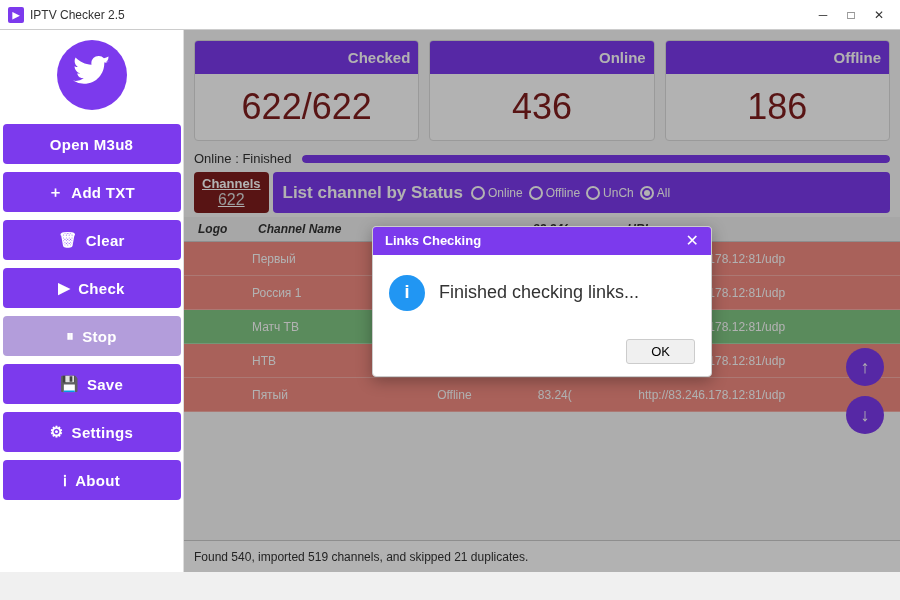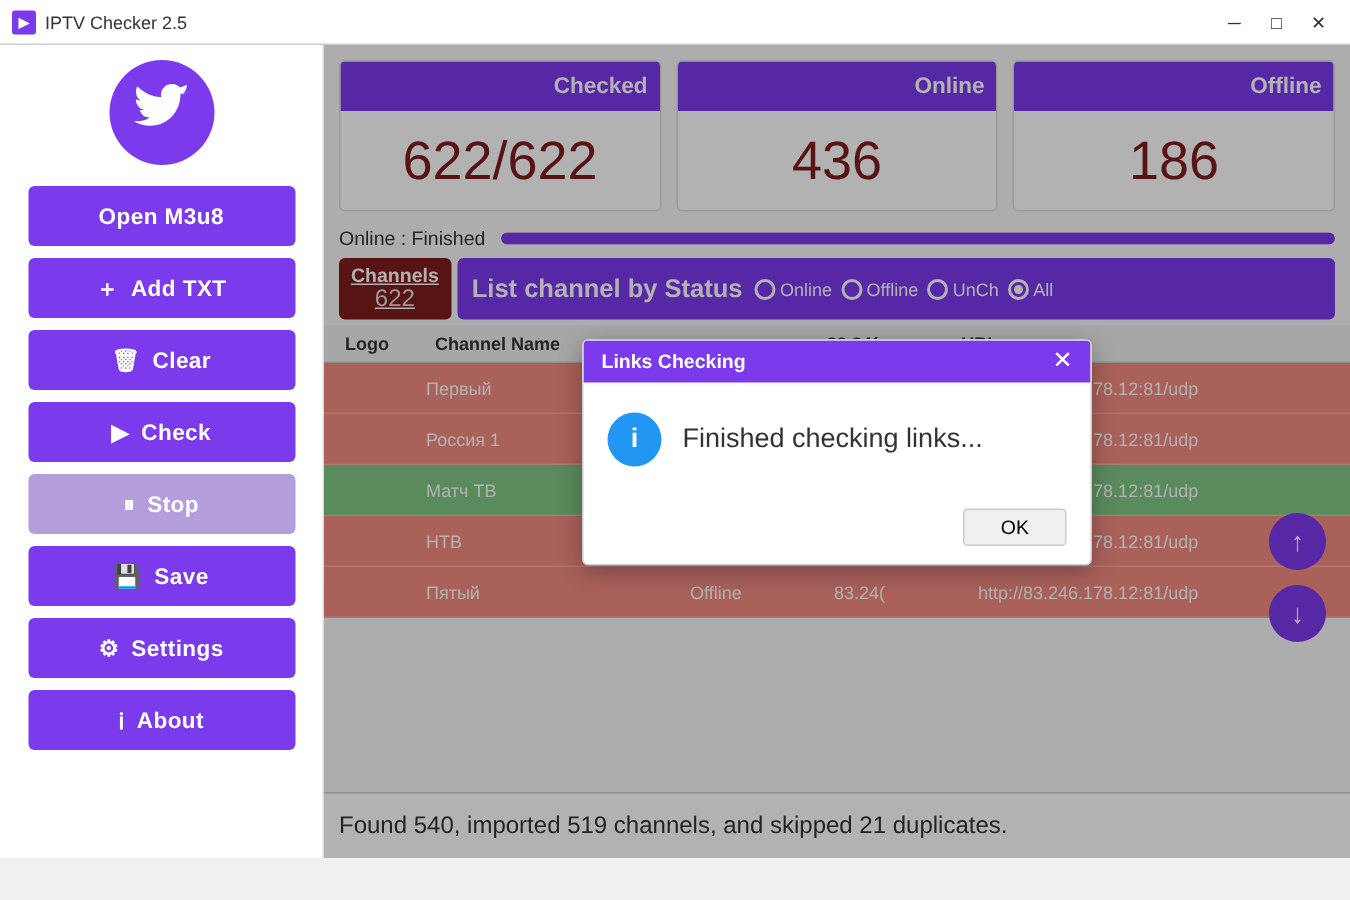--- a/index.html
+++ b/index.html
@@ -59,21 +59,21 @@
     }
 
     
     .app-body {
       display: flex;
       height: 542px;
     }
 
     
     .sidebar {
-      width: 216px;
+      width: 184px;
       background: #fff;
       border-right: 1px solid #ddd;
       display: flex;
       flex-direction: column;
       align-items: center;
       padding: 10px 0;
       gap: 8px;
       flex-shrink: 0;
     }
     .sidebar-logo {
@@ -265,20 +265,21 @@
       padding: 2px 10px;
       font-size: 12px;
       font-weight: 600;
       color: #333;
       border-bottom: 1px solid #ccc;
       background: #f0f0f0;
     }
     .table-header-col {
       flex: 1;
       padding: 3px 4px;
+      font-style: italic;
     }
     .table-header-col.logo { flex: 0 0 60px; }
     .table-header-col.name { flex: 2; }
     .table-header-col.status { flex: 1; }
     .table-header-col.num { flex: 1; }
     .table-header-col.url { flex: 3; }
 
     
     .table-body {
       flex: 1;
@@ -327,27 +328,27 @@
       cursor: pointer;
       display: flex;
       align-items: center;
       justify-content: center;
       color: white;
       font-size: 18px;
     }
 
     
     .bottom-status {
-      height: 44px;
+      height: 32px;
       background: #fff;
       border-top: 1px solid #ccc;
       display: flex;
       align-items: center;
       padding: 0 10px;
-      font-size: 16px;
+      font-size: 12px;
       color: #333;
     }
 
     
     .modal-overlay {
       position: absolute;
       top: 0; left: 0; right: 0; bottom: 0;
       background: rgba(0,0,0,0.3);
       display: flex;
       align-items: center;

